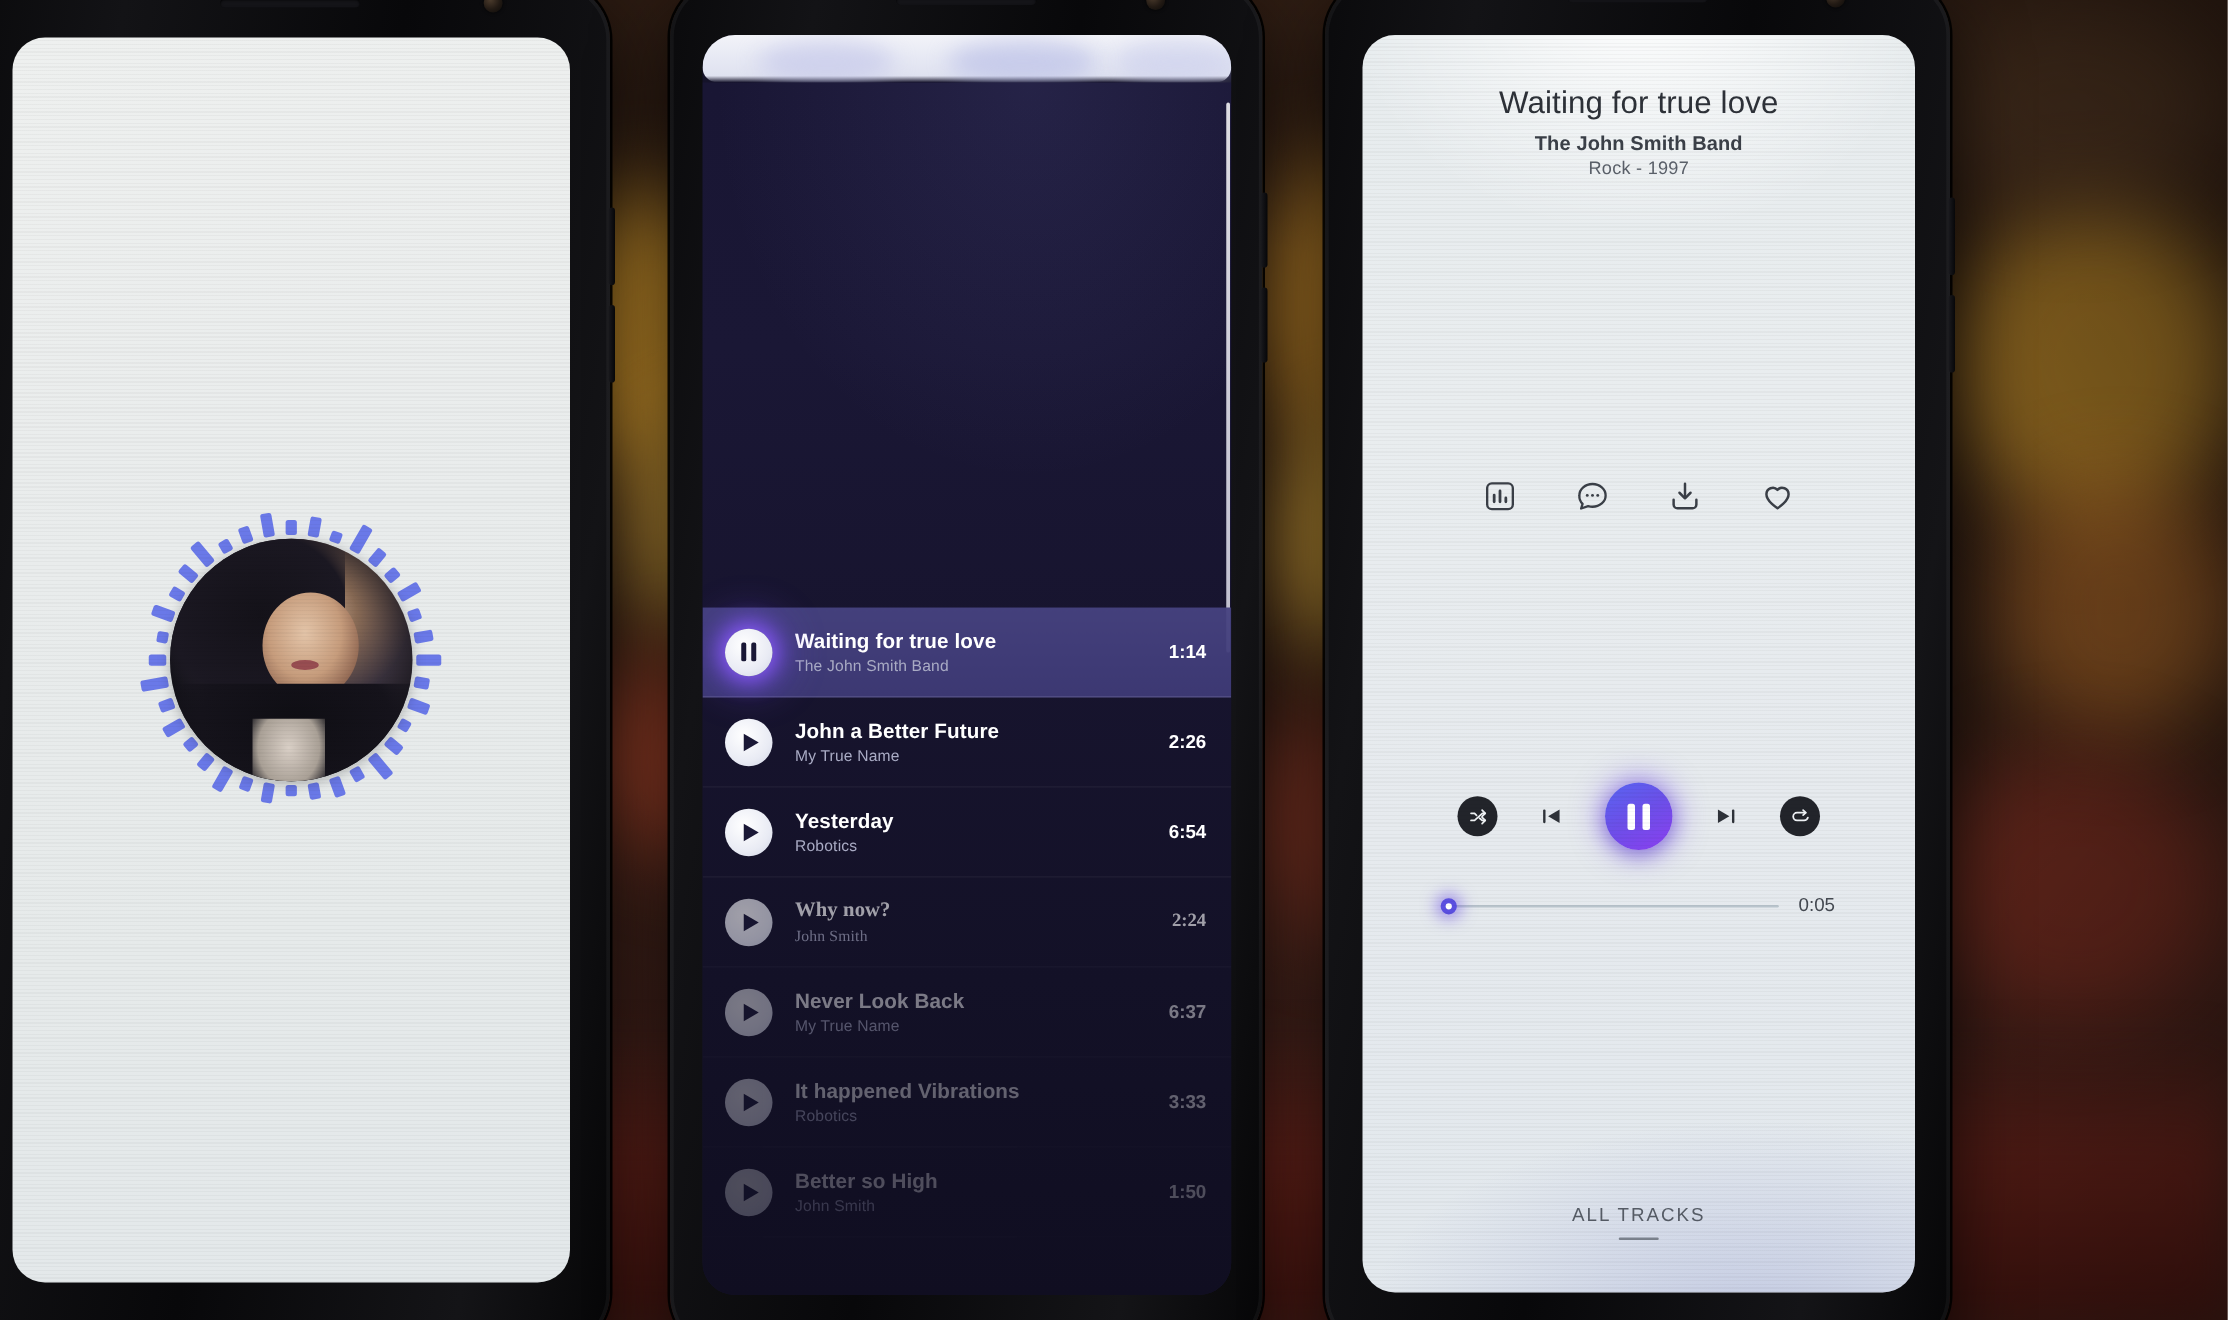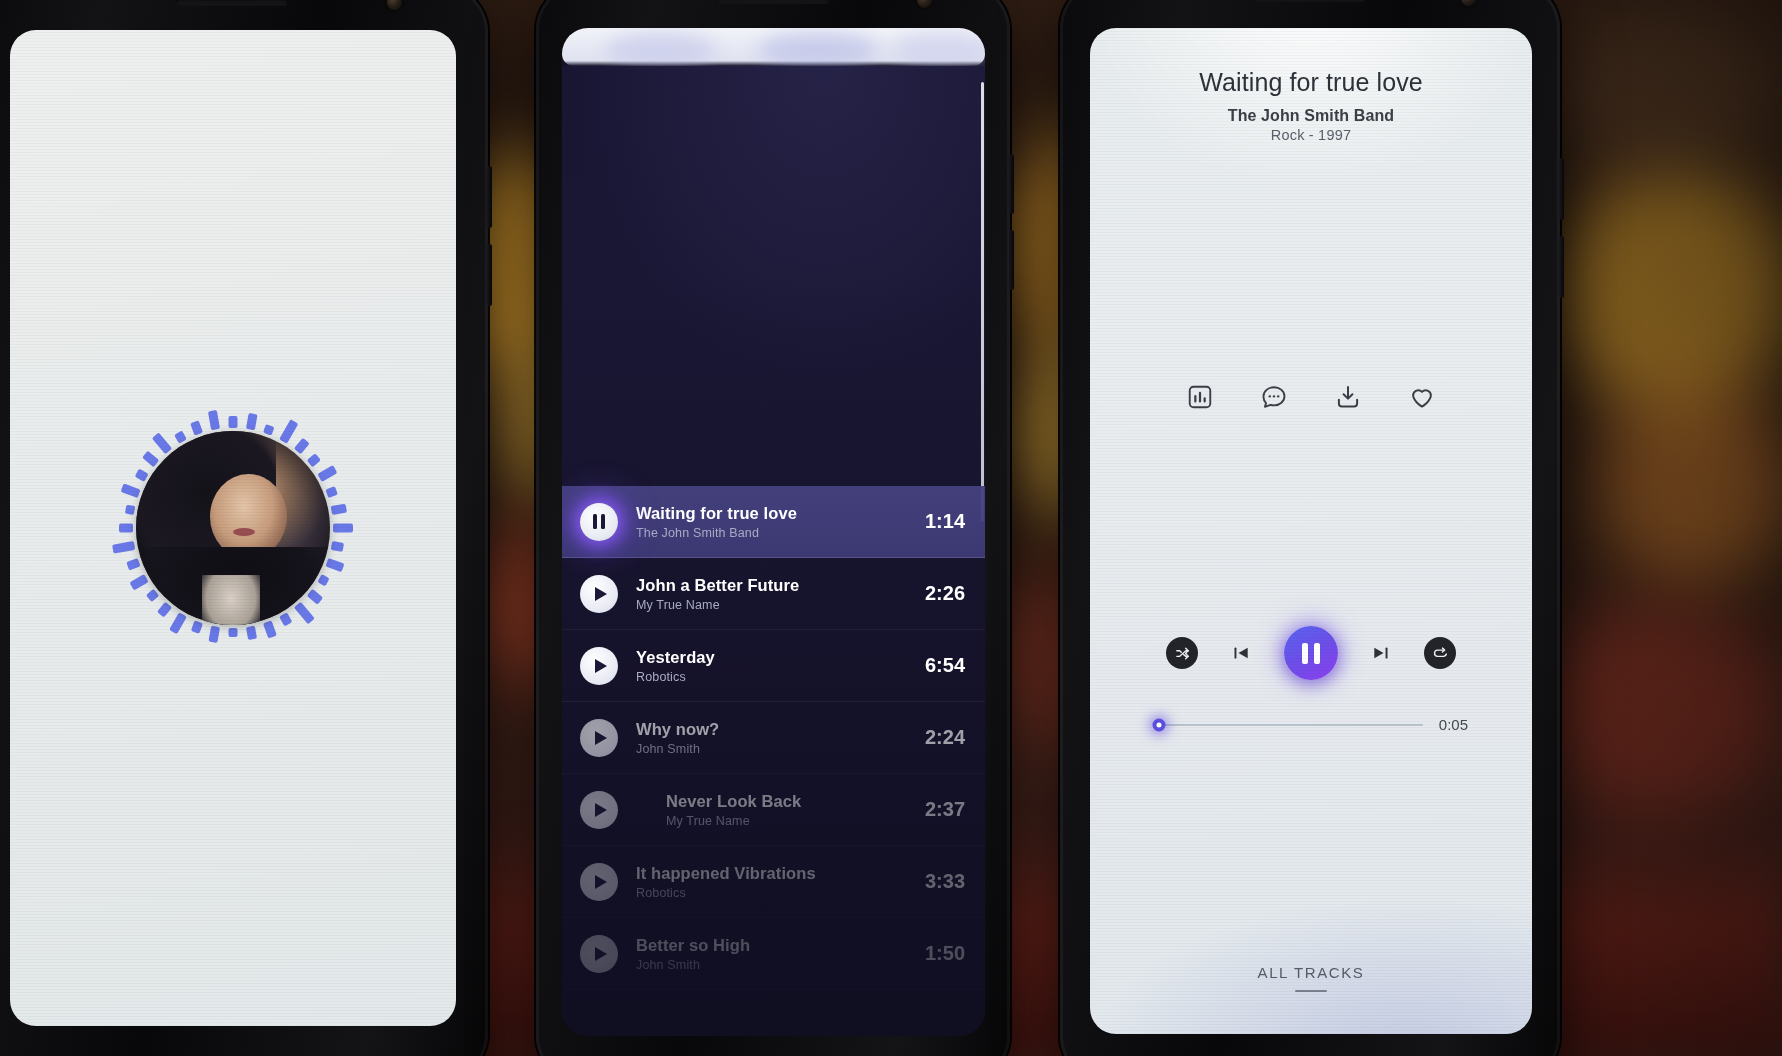--- a/index.html
+++ b/index.html
@@ -161,23 +161,23 @@
     border-left:12px solid #1a1836;
     border-top:7.5px solid transparent;
     border-bottom:7.5px solid transparent;
     margin-left:4px;
   }
   .pausebars { display:flex; gap:4px; }
   .pausebars i { display:block; width:4px; height:15px; border-radius:1.5px; background:#1a1836; }
   .track .meta { flex:1 1 auto; min-width:0; }
   .track .t-title { font-size:16.5px; font-weight:700; color:#ffffff; letter-spacing:.1px; line-height:1.25; }
   .track .t-artist{ font-size:12.5px; font-weight:400; color:#a9abc4; margin-top:3px; letter-spacing:.15px; }
-  .track .t-dur   { font-size:20px; font-weight:700; color:#ffffff; flex:0 0 auto; margin-left:12px; }
-
-  .track.f1 { opacity:.60; } .track.f2 { opacity:.44;gap:30px; }
+  .track .t-dur   { font-size:15px; font-weight:700; color:#ffffff; flex:0 0 auto; margin-left:12px; }
+
+  .track.f1 { opacity:.60;font-family:Liberation Serif, serif; } .track.f2 { opacity:.44; }
   .track.f3 { opacity:.34; } .track.f4 { opacity:.26; }
 
   
   #phone3 { left: 1060px; top: -18px; width: 500px; height: 1100px; }
   #phone3 .screen { left: 30px; top: 46px; right: 28px; bottom: 48px;
      background: linear-gradient(176deg,#e7ecee 0%,#e9edef 30%,#e6eaee 62%,#e2e8ed 100%); }
   .m3-glow-top { position:absolute; left:0; right:0; top:0; height:150px;
      background: radial-gradient(ellipse at 50% -20%, rgba(255,255,255,.9) 0%, rgba(235,240,244,0) 75%); }
   .m3-glow-bot { position:absolute; left:0; right:0; bottom:0; height:140px;
      background: radial-gradient(ellipse at 72% 115%, rgba(120,130,200,.28) 0%, rgba(200,210,230,0) 70%); }
@@ -375,21 +375,21 @@
               <div class="t-dur">2:24</div>
             </div>
             <div class="track f2">
               <div class="pbtn">
                 <span class="tri"></span>
               </div>
               <div class="meta">
                 <div class="t-title">Never Look Back</div>
                 <div class="t-artist">My True Name</div>
               </div>
-              <div class="t-dur">2:37</div>
+              <div class="t-dur">6:37</div>
             </div>
             <div class="track f3">
               <div class="pbtn">
                 <span class="tri"></span>
               </div>
               <div class="meta">
                 <div class="t-title">It happened Vibrations</div>
                 <div class="t-artist">Robotics</div>
               </div>
               <div class="t-dur">3:33</div>

